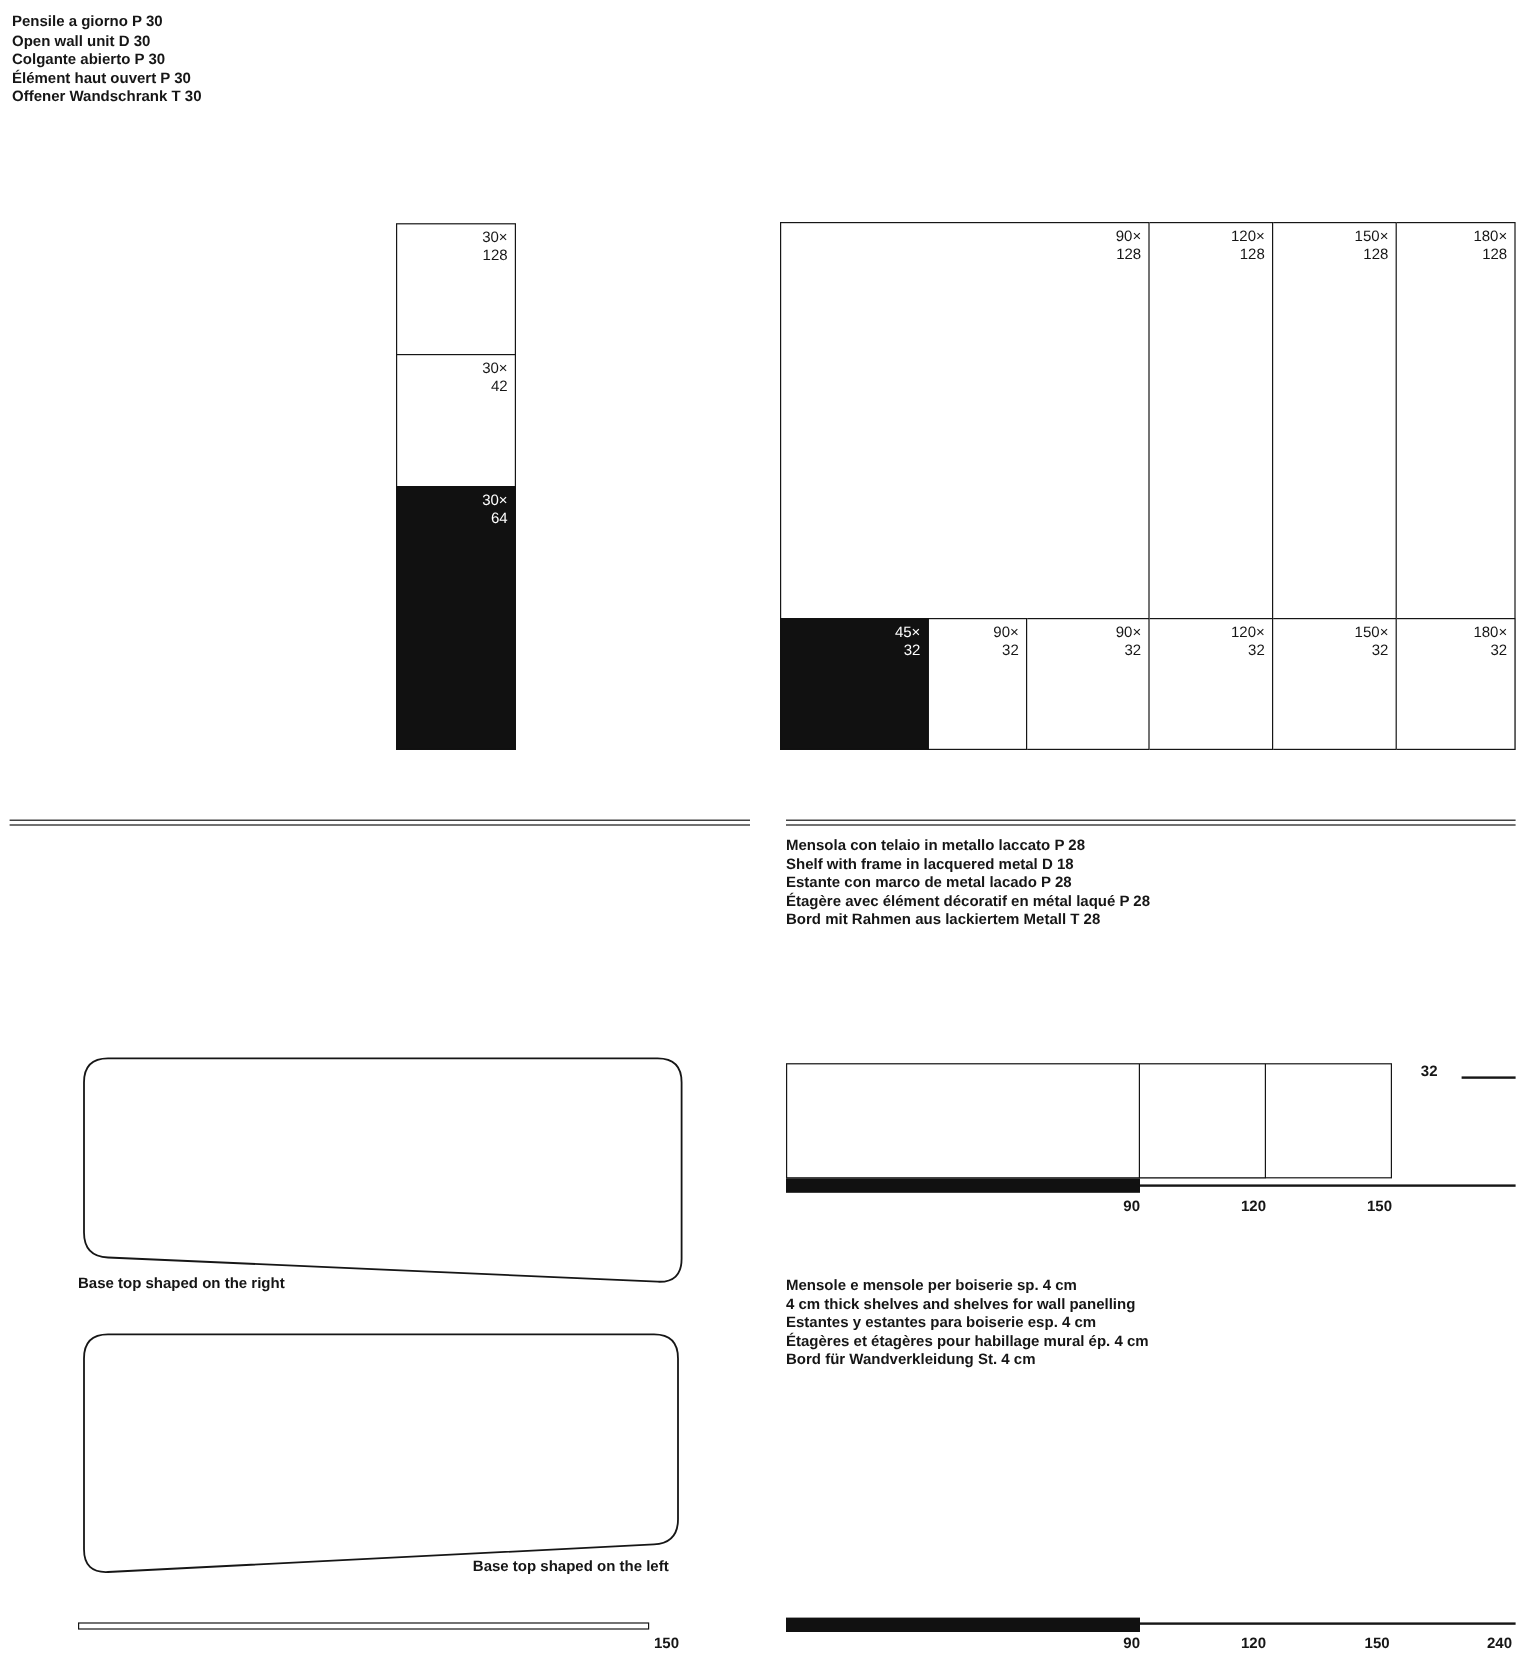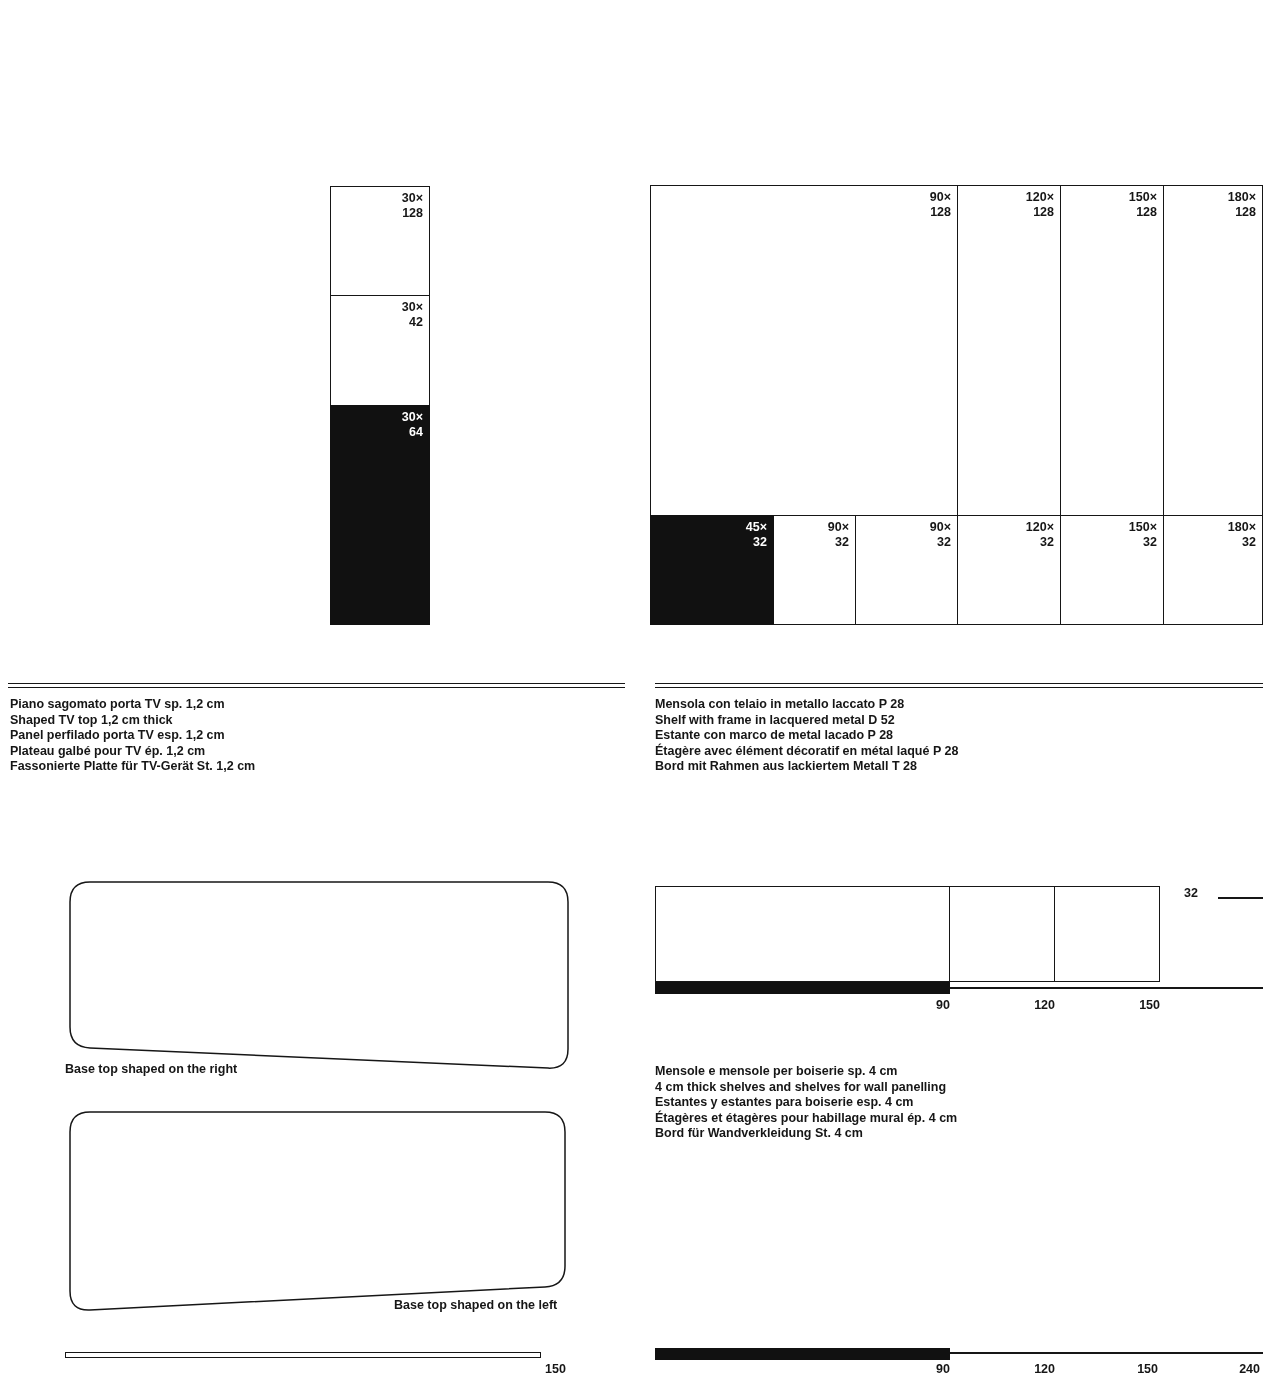--- a/index.html
+++ b/index.html
@@ -1,38 +1,45 @@
 <!DOCTYPE html>
 <html><head>
 <meta charset="utf-8">
 <style>
   html,body{margin:0;padding:0;background:#ffffff;}
   .sheet{position:relative;width:1273px;height:1385px;background:#fff;
          font-family:"Liberation Sans",sans-serif;color:#161616;overflow:hidden;}
   .tblock{position:absolute;font-size:12.5px;font-weight:700;line-height:15.6px;white-space:nowrap;}
   .panel{position:absolute;background:#fff;border:1.5px solid #161616;box-sizing:border-box;}
   .panel.fill{background:#111111;border-color:#111111;}
-  .dimlbl{position:absolute;top:4px;right:6px;font-size:12.5px;font-weight:700;
+  .dimlbl{position:absolute;top:4px;right:6px;font-size:12.5px;font-weight:400;
           line-height:14.5px;text-align:right;color:#161616;}
   .panel.fill .dimlbl{color:#ffffff;}
   .dimlbl span{display:block;}
   .rule{position:absolute;height:5px;border-top:1.5px solid #161616;border-bottom:1.5px solid #161616;box-sizing:border-box;}
   .hline{position:absolute;height:1.5px;background:#161616;}
   .bar{position:absolute;background:#111111;box-sizing:border-box;}
   .bar.outline{background:#fff;border:1.5px solid #161616;}
   .num{position:absolute;font-size:12.5px;font-weight:700;text-align:right;white-space:nowrap;}
   .num.left{text-align:left;}
   .cap{position:absolute;font-size:12.5px;font-weight:700;white-space:nowrap;}
   svg.shapes{position:absolute;left:0;top:0;}
 </style>
 </head>
 <body>
 
 <div class="sheet">
 
+  <div class="tblock" style="left:10px;top:11px">
+    <div>Pensile a giorno P 30</div>
+    <div>Open wall unit D 30</div>
+    <div>Colgante abierto P 30</div>
+    <div>Élément haut ouvert P 30</div>
+    <div>Offener Wandschrank T 30</div>
+  </div>
 
   <div class="panel" style="left:330px;top:186px;width:100px;height:439px;z-index:2">
     <div class="dimlbl">
       <span>30×</span>
       <span>128</span>
     </div>
   </div>
   <div class="panel" style="left:330px;top:295px;width:100px;height:330px;z-index:3">
     <div class="dimlbl">
       <span>30×</span>
@@ -105,42 +112,35 @@
   <div class="panel fill" style="left:650px;top:515px;width:124px;height:110px;z-index:16">
     <div class="dimlbl">
       <span>45×</span>
       <span>32</span>
     </div>
   </div>
 
   <div class="rule" style="left:8px;top:683px;width:617px"></div>
   <div class="rule" style="left:655px;top:683px;width:608px"></div>
 
-  <div class="tblock" style="left:10px;top:697px">
-    <div>Piano sagomato porta TV sp. 1,2 cm</div>
-    <div>Shaped TV top 1,2 cm thick</div>
-    <div>Panel perfilado porta TV esp. 1,2 cm</div>
-    <div>Plateau galbé pour TV ép. 1,2 cm</div>
-    <div>Fassonierte Platte für TV-Gerät St. 1,2 cm</div>
-  </div>
 
   <svg class="shapes" width="1273" height="1385" viewBox="0 0 1273 1385">
     <path d="M 90 882 L 548 882 Q 568 882 568 902 L 568 1049 Q 568 1069 548 1068.1 L 90 1047.9 Q 70 1047 70 1027 L 70 902 Q 70 882 90 882 Z" fill="#ffffff" stroke="#161616" stroke-width="1.5"></path>
     <path d="M 90 1112 L 545 1112 Q 565 1112 565 1132 L 565 1266 Q 565 1286 545 1287 L 90 1310 Q 70 1311 70 1291 L 70 1132 Q 70 1112 90 1112 Z" fill="#ffffff" stroke="#161616" stroke-width="1.5"></path>
   </svg>
 
   <div class="cap" style="left:65px;top:1062px">Base top shaped on the right</div>
   <div class="cap" style="left:394px;top:1298px">Base top shaped on the left</div>
 
   <div class="bar outline" style="left:65px;top:1352px;width:476px;height:6px"></div>
   <div class="num left" style="left:545px;top:1362px;width:40px">150</div>
 
   <div class="tblock" style="left:655px;top:697px">
     <div>Mensola con telaio in metallo laccato P 28</div>
-    <div>Shelf with frame in lacquered metal D 52</div>
+    <div>Shelf with frame in lacquered metal D 18</div>
     <div>Estante con marco de metal lacado P 28</div>
     <div>Étagère avec élément décoratif en métal laqué P 28</div>
     <div>Bord mit Rahmen aus lackiertem Metall T 28</div>
   </div>
 
   <div class="panel" style="left:655px;top:886px;width:505px;height:96px;z-index:2"></div>
   <div class="panel" style="left:655px;top:886px;width:400px;height:96px;z-index:3"></div>
   <div class="panel" style="left:655px;top:886px;width:295px;height:96px;z-index:4"></div>
   <div class="bar" style="left:655px;top:982px;width:295px;height:12px;z-index:5"></div>
   <div class="hline" style="left:950px;top:987px;width:313px;z-index:1"></div>

